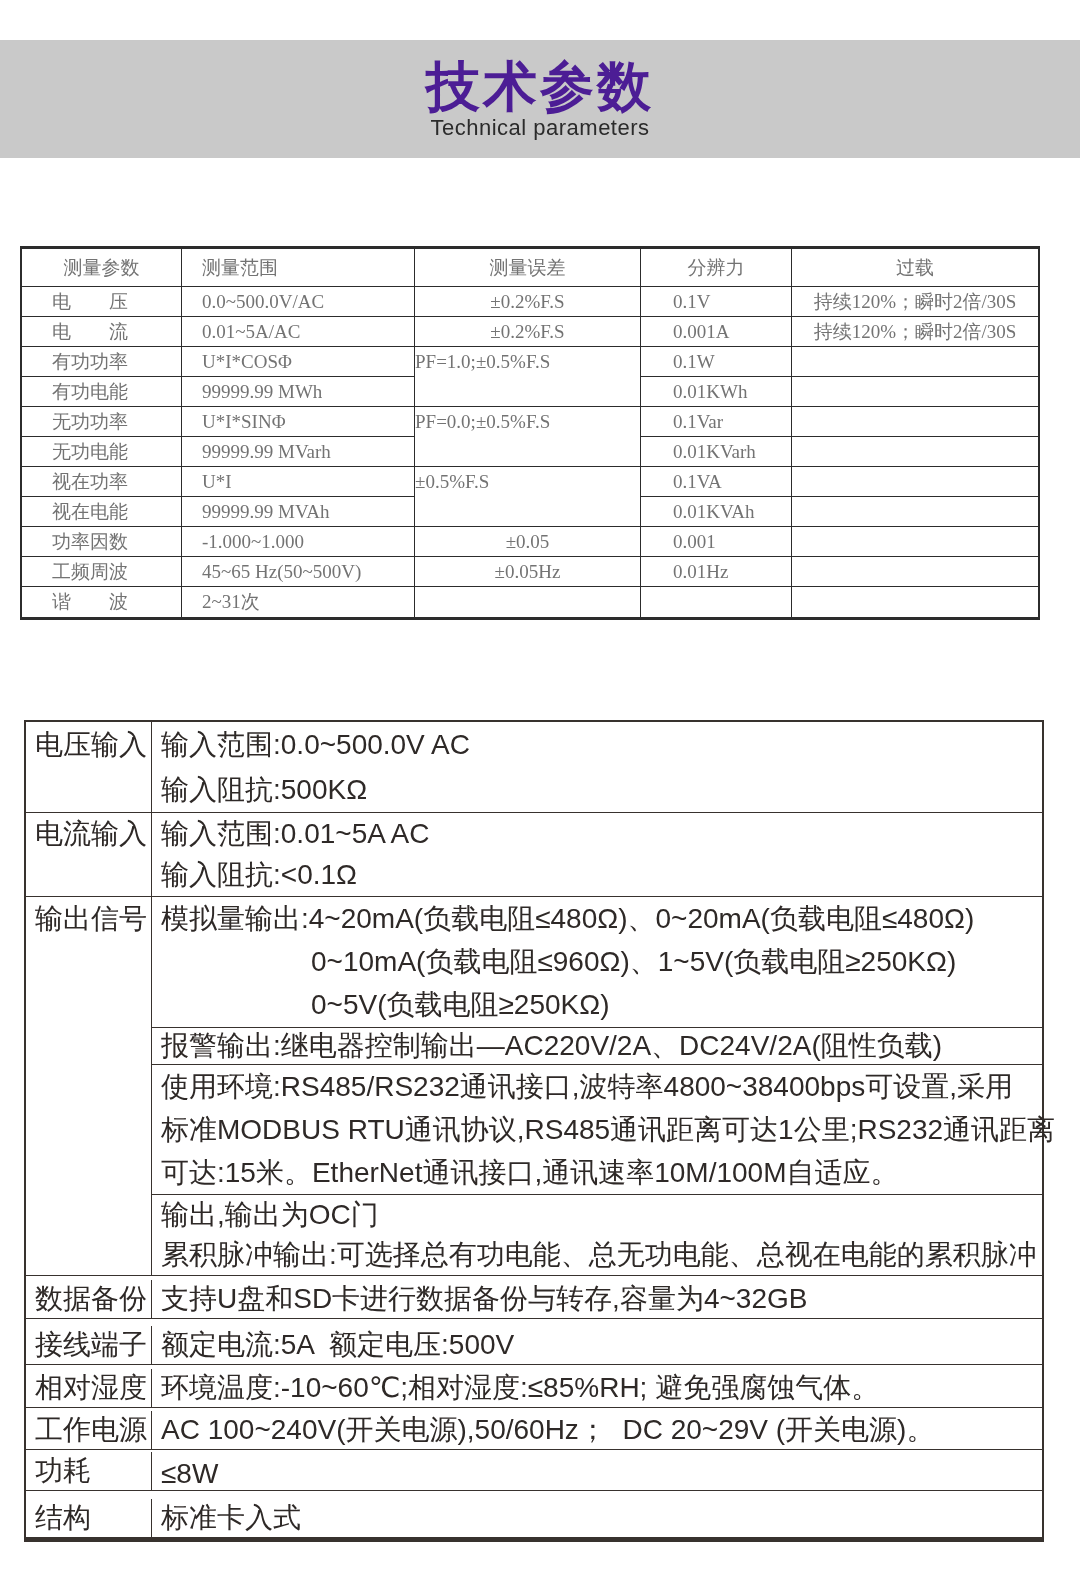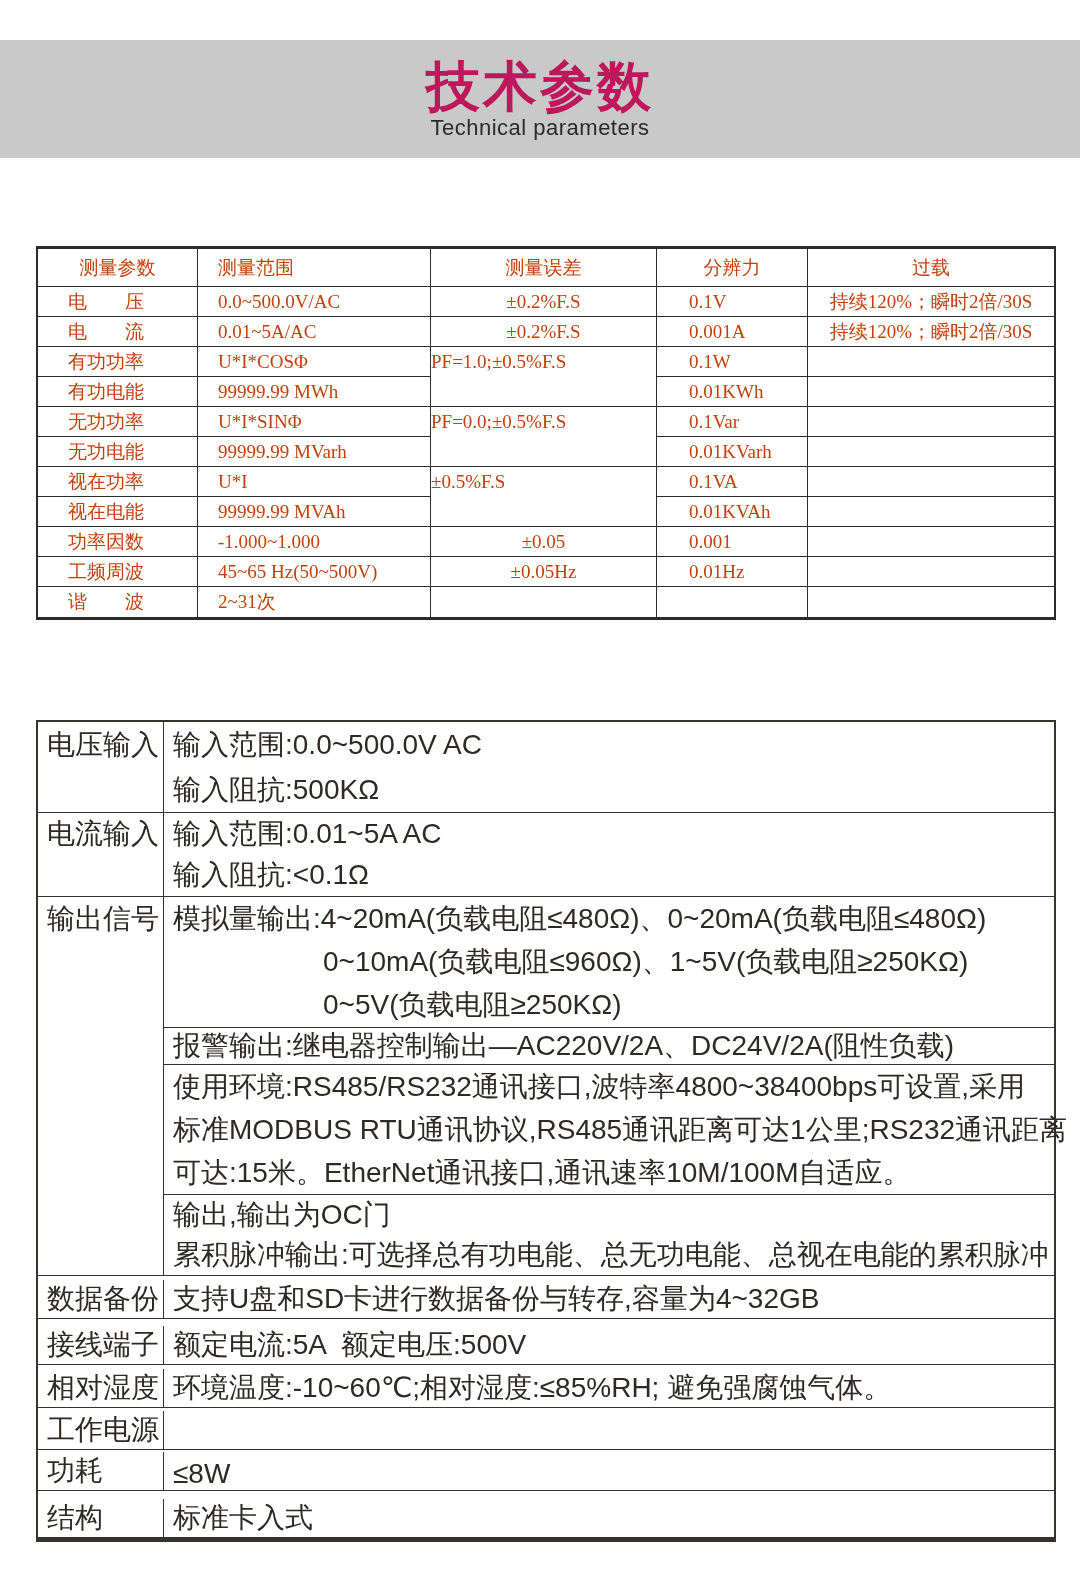--- a/index.html
+++ b/index.html
@@ -2,45 +2,45 @@
 <html><head>
 <meta charset="utf-8">
 <style>
   html,body{margin:0;padding:0;background:#ffffff;}
   #page{position:relative;width:1080px;height:1595px;background:#ffffff;overflow:hidden;
         font-family:"Liberation Sans","DejaVu Sans",sans-serif;}
 
   
   .band{position:absolute;left:0;top:40px;width:1080px;height:118px;background:#c9c9c9;
         display:flex;flex-direction:column;align-items:center;justify-content:center;}
-  .title{font-size:54px;font-weight:bold;color:#be185d;letter-spacing:3px;line-height:56px;}
+  .title{font-size:54px;font-weight:bold;color:#4c1d95;letter-spacing:3px;line-height:56px;}
   .subtitle{font-size:22px;color:#2b2b2b;line-height:24px;margin-top:2px;letter-spacing:0.5px;}
 
   
-  .t1{position:absolute;left:36px;top:246px;width:1020px;box-sizing:border-box;
+  .t1{position:absolute;left:20px;top:246px;width:1020px;box-sizing:border-box;
       border:2px solid #2c2c2c;border-top-width:3px;border-bottom-width:3px;
       display:grid;grid-template-columns:160px 233px 226px 151px 246px;
       grid-template-rows:38px repeat(11,30px);
-      font-family:"Liberation Serif","DejaVu Serif",serif;font-size:19px;color:#c2410c;}
+      font-family:"Liberation Serif","DejaVu Serif",serif;font-size:19px;color:#737373;}
   .t1 .c{box-sizing:border-box;border-right:1.5px solid #2c2c2c;border-bottom:1.5px solid #2c2c2c;
          display:flex;align-items:center;white-space:pre;overflow:hidden;}
   .t1 .lc{border-right:none;}
   .t1 .lr{border-bottom:none;}
   .t1 .hd{justify-content:center;}
   .t1 .hd.a2{justify-content:flex-start;padding-left:20px;}
   .t1 .col1{padding-left:30px;}
   .t1 .col2{padding-left:20px;}
   .t1 .col3{justify-content:center;}
   .t1 .col4{padding-left:32px;}
   .t1 .col5{justify-content:center;}
   .t1 .span2{grid-row:span 2;flex-direction:row;justify-content:flex-start;padding:0;align-items:stretch;}
   .t1 .span2 .mline{height:30px;display:flex;align-items:center;justify-content:center;white-space:pre;}
 
   
-  .t2{position:absolute;left:36px;top:720px;width:1020px;box-sizing:border-box;
+  .t2{position:absolute;left:24px;top:720px;width:1020px;box-sizing:border-box;
       border:2.5px solid #38322e;border-bottom-width:5px;background:#fff;
       font-size:28px;color:#2e2927;display:flex;flex-direction:column;}
   .sec{display:flex;border-top:1.5px solid #38322e;}
   .sec.first{border-top:none;}
   .lab{width:126px;box-sizing:border-box;border-right:1.5px solid #38322e;
        padding-left:9px;flex-shrink:0;white-space:pre;}
   .con{flex:1;padding-left:9px;min-width:0;}
   .ln{display:flex;align-items:center;white-space:pre;}
   .ind{padding-left:150px;}
   
@@ -199,20 +199,21 @@
       <div class="con ln">额定电流:5A  额定电压:500V</div>
     </div>
 
     <div class="sec s6 sRow">
       <div class="lab">相对湿度</div>
       <div class="con ln">环境温度:-10~60℃;相对湿度:≤85%RH; 避免强腐蚀气体。</div>
     </div>
 
     <div class="sec s7 sRow">
       <div class="lab">工作电源</div>
+      <div class="con ln">AC 100~240V(开关电源),50/60Hz；  DC 20~29V (开关电源)。</div>
     </div>
 
     <div class="sec s8 sRow">
       <div class="lab">功耗</div>
       <div class="con ln">≤8W</div>
     </div>
 
     <div class="sec s9 sRow">
       <div class="lab">结构</div>
       <div class="con ln">标准卡入式</div>

